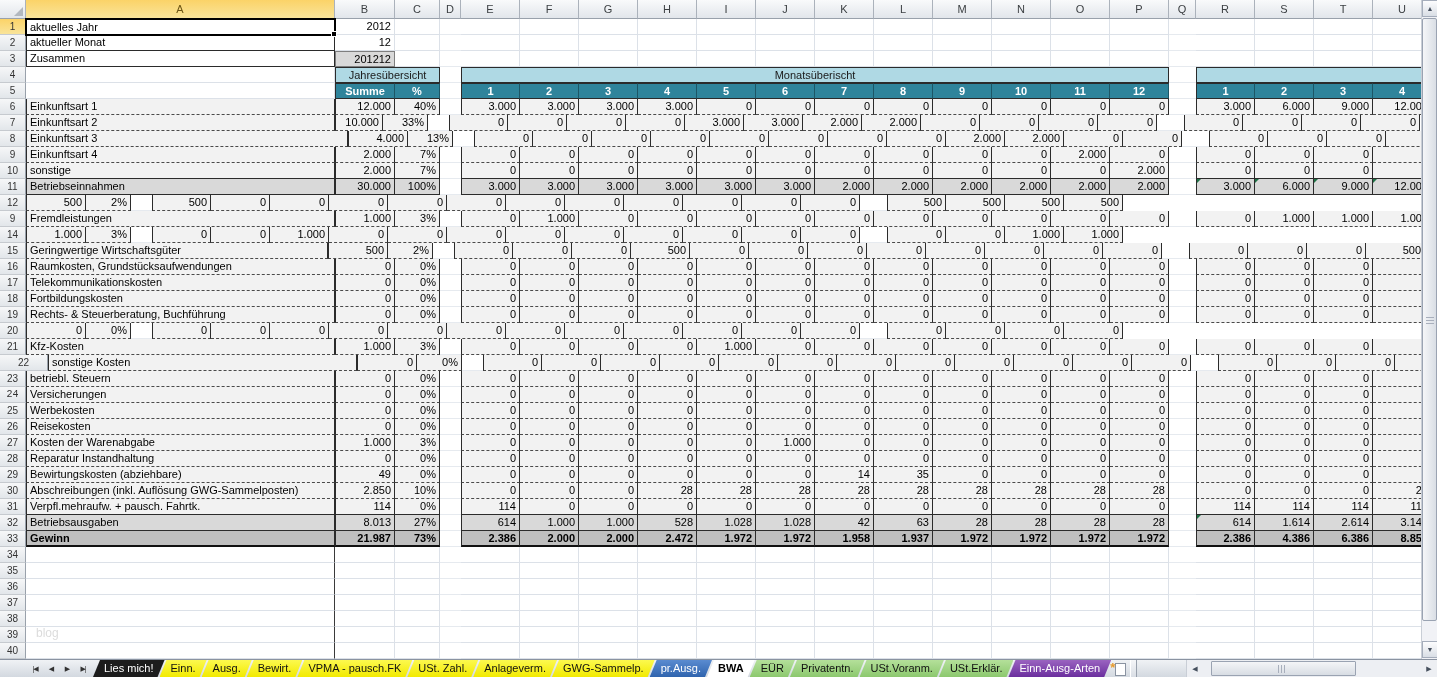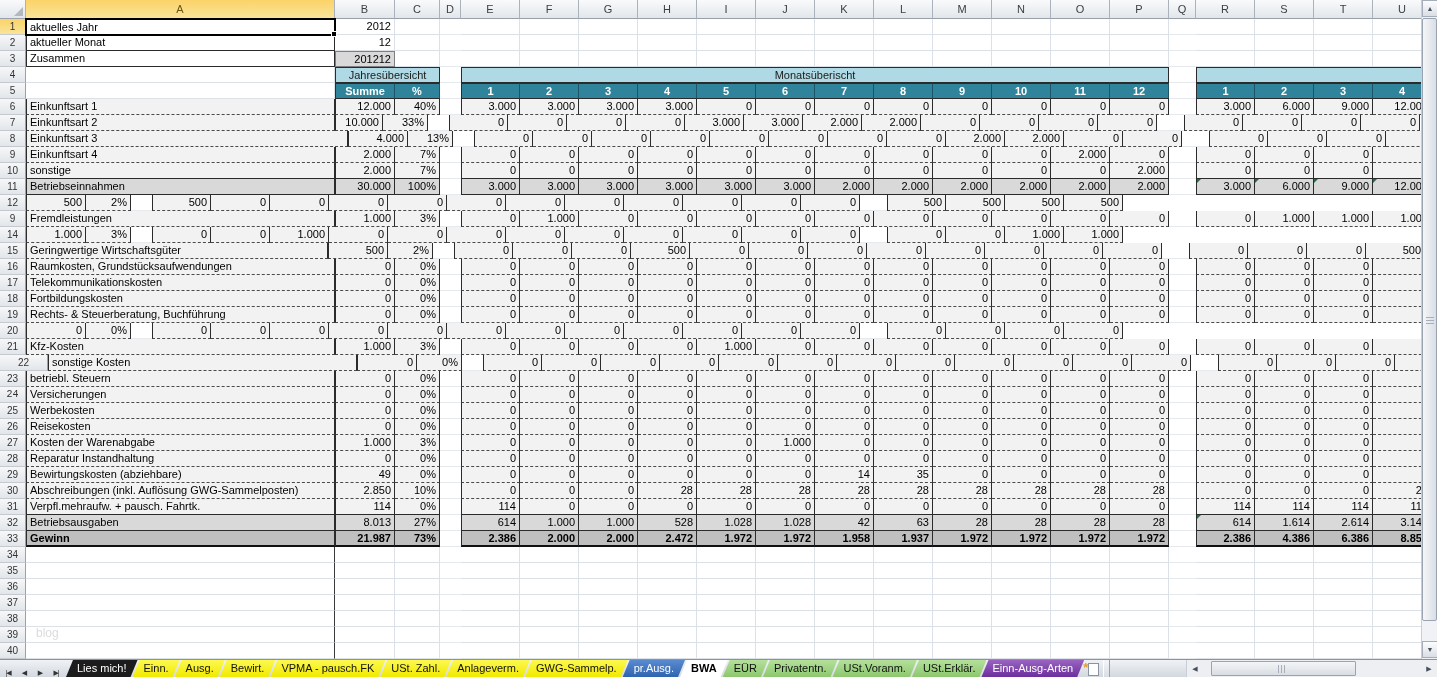--- a/index.html
+++ b/index.html
@@ -58,21 +58,21 @@
   #vthumb{position:absolute;left:0;top:18px;width:15px;height:603px;background:linear-gradient(90deg,#F5F6F8,#D9DEE5);
           border:1px solid #9AA3B2;border-radius:2px;box-sizing:border-box;}
   #vthumb::after{content:"";position:absolute;left:3px;top:298px;width:8px;height:7px;
           background:repeating-linear-gradient(#A8AFBC 0 1px,transparent 1px 3px);}
   
   #tabbar{position:absolute;left:0;top:659px;width:1437px;height:18px;
           background:linear-gradient(#F0F2F5,#D3D9E0);border-top:1px solid #8A93A1;
           box-sizing:border-box;display:flex;align-items:stretch;}
   .navbtn{flex:none;width:16px;display:flex;align-items:center;justify-content:center;
           font-size:7px;color:#333;letter-spacing:-1px;}
-  #tabs{display:flex;align-items:flex-end;}
+  #tabs{display:flex;align-items:center;margin-left:27px;}
   .tab{flex:none;padding:0 11px;font-size:11px;line-height:17px;margin-left:-5px;
        clip-path:polygon(7px 0,100% 0,calc(100% - 7px) 100%,0 100%);}
   .tab.black{background:#1C1C1C;color:#fff;margin-left:2px;}
   .tab.yellow{background:linear-gradient(#FCF94F,#F2EA00);color:#111;}
   .tab.blue{background:linear-gradient(#5A8BD0,#2F64AE);color:#fff;}
   .tab.green{background:linear-gradient(#B4E09A,#8CC86E);color:#111;}
   .tab.purple{background:linear-gradient(#9A63C0,#6B2F9E);color:#fff;}
   .tab.active{background:#fff;color:#000;font-weight:bold;}
   #addsheet{flex:none;width:22px;position:relative;margin-left:-3px;}
   #addsheet::before{content:"";position:absolute;left:7px;top:3px;width:9px;height:11px;background:#fff;border:1px solid #8A93A1;}

